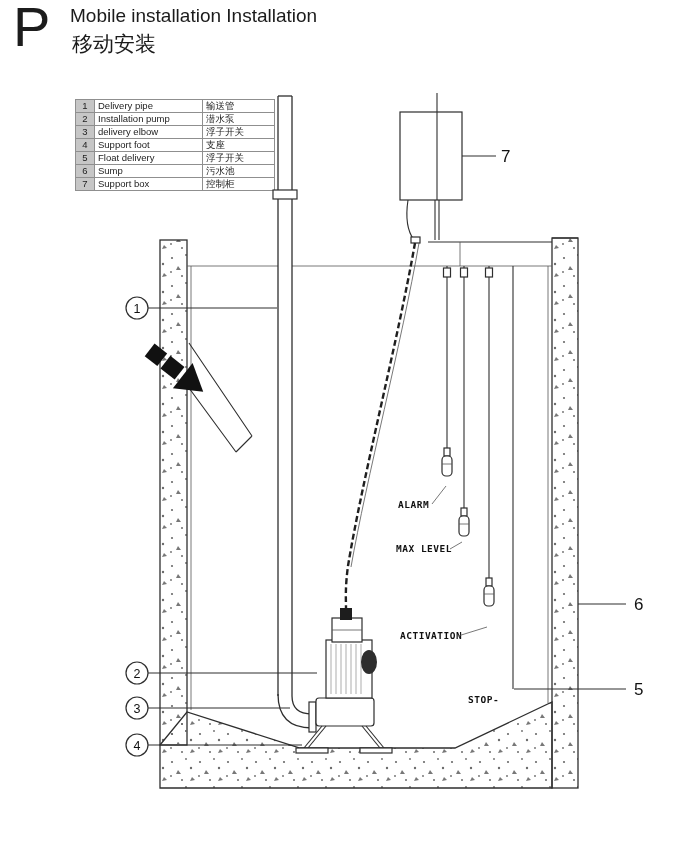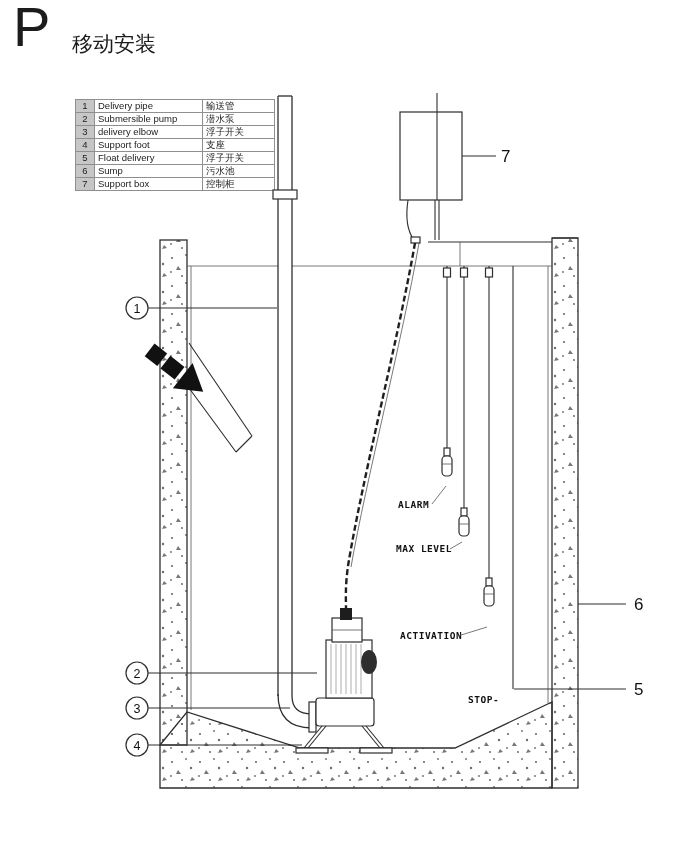--- a/index.html
+++ b/index.html
@@ -27,32 +27,33 @@
   .dlabel { font-family:"DejaVu Sans Mono", monospace; font-size:9.5px; font-weight:bold; fill:#111; letter-spacing:.5px; }
   .numlabel { font-family:"Liberation Sans", sans-serif; font-size:17px; fill:#111; }
   .callnum  { font-family:"Liberation Sans", sans-serif; font-size:12.5px; fill:#111; text-anchor:middle; }
 </style>
 </head>
 <body>
 
 <div class="page">
 
   <div class="big-letter">P</div>
+  <div class="title-en">Mobile installation Installation</div>
   <div class="title-zh">移动安装</div>
 
   <table class="legend">
     <tbody>
       <tr>
         <td class="num">1</td>
         <td class="en">Delivery pipe</td>
         <td class="zh">输送管</td>
       </tr>
       <tr>
         <td class="num">2</td>
-        <td class="en">Submersible pump</td>
+        <td class="en">Installation pump</td>
         <td class="zh">潜水泵</td>
       </tr>
       <tr>
         <td class="num">3</td>
         <td class="en">delivery elbow</td>
         <td class="zh">浮子开关</td>
       </tr>
       <tr>
         <td class="num">4</td>
         <td class="en">Support foot</td>

